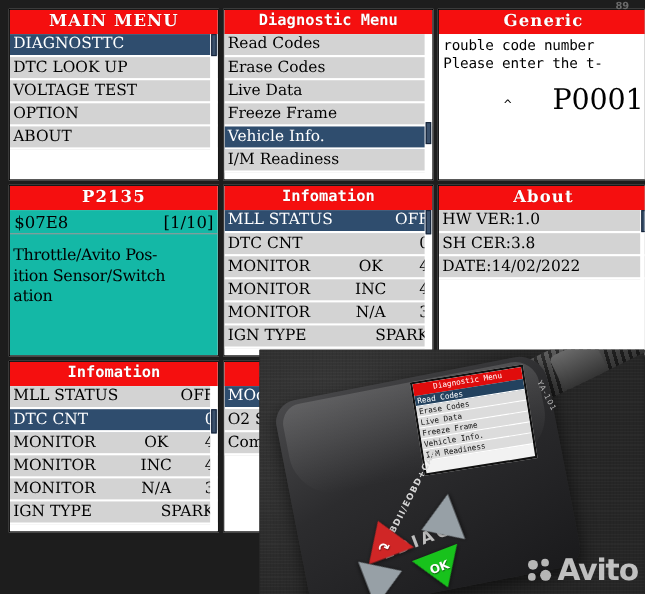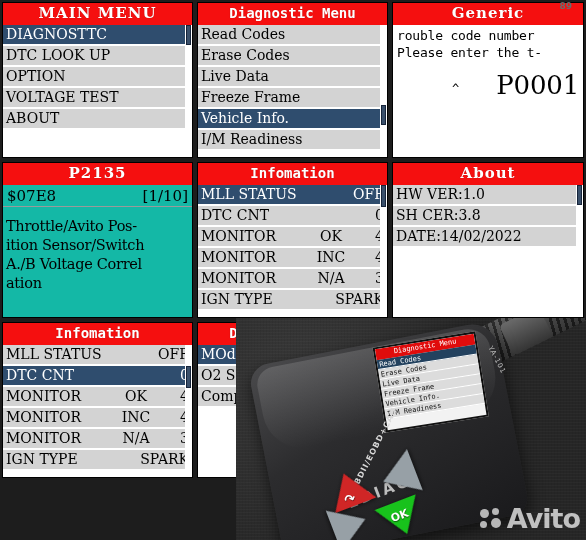--- a/index.html
+++ b/index.html
@@ -17,21 +17,21 @@
   
   .grid {
     position: absolute;
     top: 0; left: 0;
     width: 540px;
     height: 540px;
     display: grid;
     grid-template-columns: 191px 191px 192px;
     grid-template-rows: 156px 156px 156px;
     gap: 4px;
-    padding: 2px;
+    padding: 8px;
   }
 
   .screen {
     background: #ffffff;
     border: 1px solid #000;
     display: flex;
     flex-direction: column;
     overflow: hidden;
     position: relative;
   }
@@ -388,24 +388,24 @@
   <div class="screen">
     <div class="titlebar">MAIN MENU</div>
     <div class="body">
       <div class="row sel">
         <span class="lbl">DIAGNOSTTC</span>
       </div>
       <div class="row">
         <span class="lbl">DTC LOOK UP</span>
       </div>
       <div class="row">
+        <span class="lbl">VOLTAGE TEST</span>
+      </div>
+      <div class="row">
         <span class="lbl">OPTION</span>
-      </div>
-      <div class="row">
-        <span class="lbl">VOLTAGE TEST</span>
       </div>
       <div class="row">
         <span class="lbl">ABOUT</span>
       </div>
       <div class="scrollbar">
         <div class="thumb" style="top:0px;height:20px;"></div>
       </div>
     </div>
   </div>
 
@@ -451,21 +451,20 @@
   <div class="screen">
     <div class="titlebar">P2135</div>
     <div class="body" style="background:#14b8a6;">
       <div class="dtc-head">
         <span>$07E8</span>
         <span>[1/10]</span>
       </div>
       <div class="dtc-desc">
         <div class="textline">Throttle/Avito Pos-</div>
         <div class="textline">ition Sensor/Switch</div>
-        <div class="textline">A./B Voltage Correl</div>
         <div class="textline">ation</div>
       </div>
     </div>
   </div>
 
   <div class="screen">
     <div class="titlebar mono">Infomation</div>
     <div class="body">
       <div class="row kv sel">
         <span class="lbl">MLL STATUS</span>

